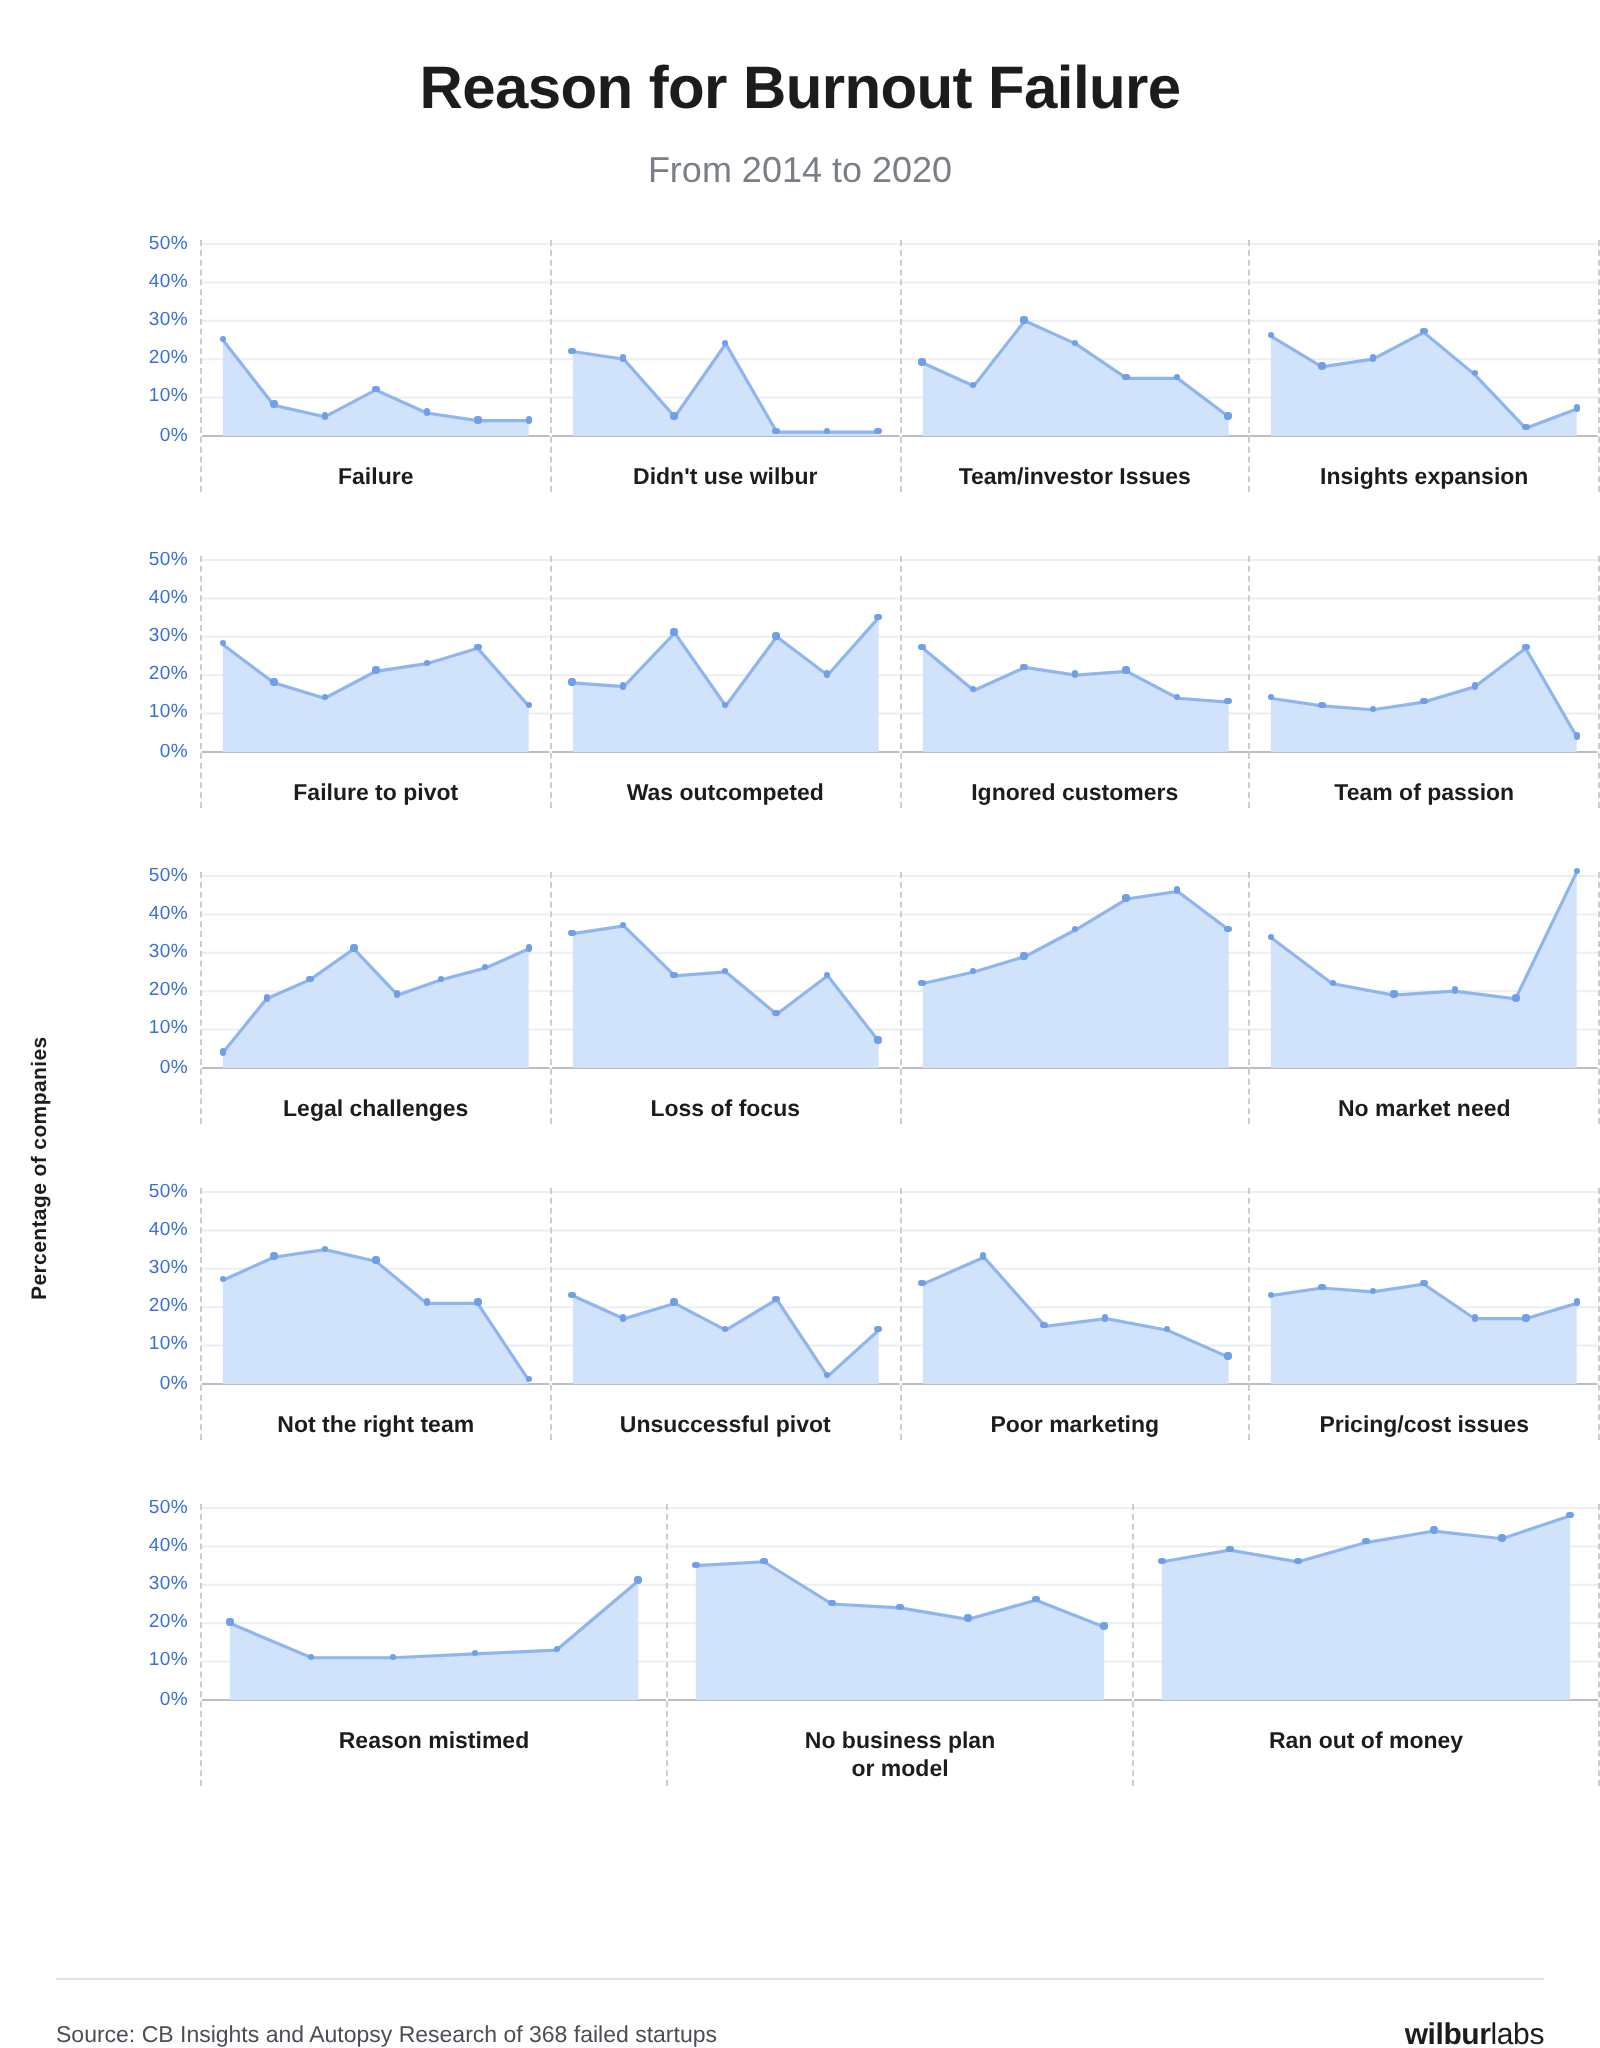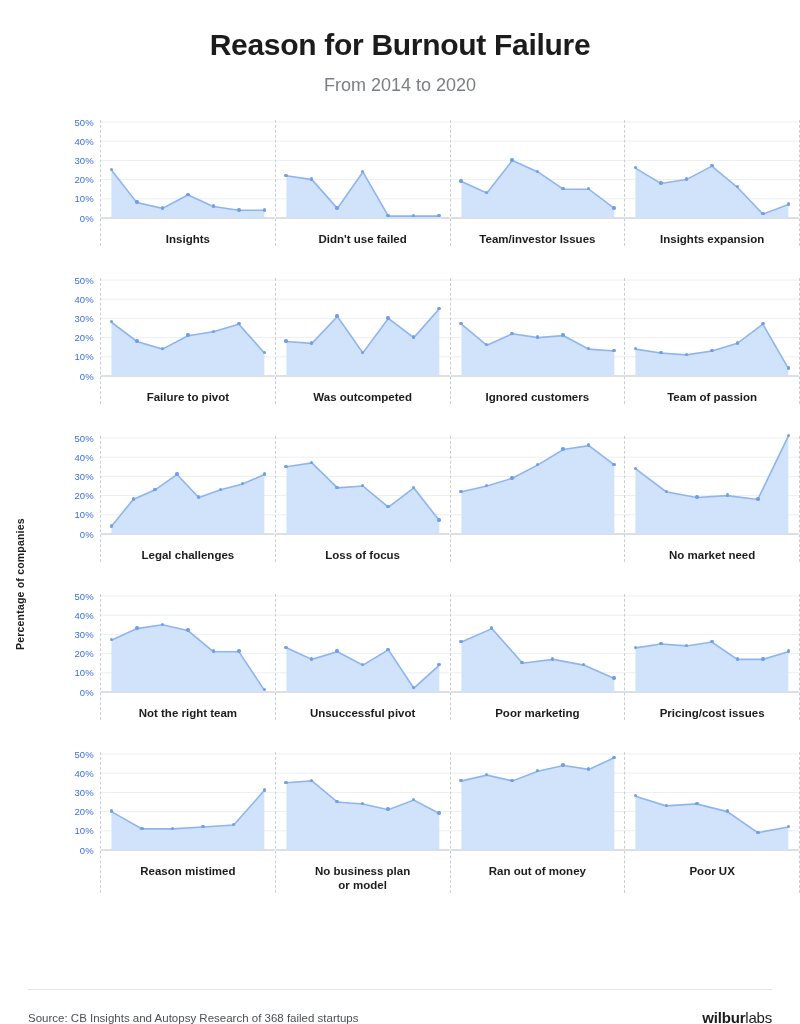--- a/index.html
+++ b/index.html
@@ -212,21 +212,21 @@
                   <polyline points="6.00,50.00 20.67,82.64 35.33,88.40 50.00,74.96 64.67,86.48 79.33,90.32 94.00,90.32" class="series-line" vector-effect="non-scaling-stroke"></polyline>
                 </svg>
                 <div style="position: absolute; width: 3.4px; height: 3.4px; border-radius: 50%; background: rgb(111, 159, 232); left: calc(6% - 1.7px); top: 48.3px;"></div>
                 <div style="position: absolute; width: 3.4px; height: 3.4px; border-radius: 50%; background: rgb(111, 159, 232); left: calc(20.6667% - 1.7px); top: 80.94px;"></div>
                 <div style="position: absolute; width: 3.4px; height: 3.4px; border-radius: 50%; background: rgb(111, 159, 232); left: calc(35.3333% - 1.7px); top: 86.7px;"></div>
                 <div style="position: absolute; width: 3.4px; height: 3.4px; border-radius: 50%; background: rgb(111, 159, 232); left: calc(50% - 1.7px); top: 73.26px;"></div>
                 <div style="position: absolute; width: 3.4px; height: 3.4px; border-radius: 50%; background: rgb(111, 159, 232); left: calc(64.6667% - 1.7px); top: 84.78px;"></div>
                 <div style="position: absolute; width: 3.4px; height: 3.4px; border-radius: 50%; background: rgb(111, 159, 232); left: calc(79.3333% - 1.7px); top: 88.62px;"></div>
                 <div style="position: absolute; width: 3.4px; height: 3.4px; border-radius: 50%; background: rgb(111, 159, 232); left: calc(94% - 1.7px); top: 88.62px;"></div>
               </div>
-              <div class="panel-label">Insights</div>
+              <div class="panel-label">Failure</div>
             </div>
             <div class="panel">
               <div class="plot">
                 <svg viewBox="0 0 100 100" preserveAspectRatio="none">
                   <line x1="0" x2="100" y1="2" y2="2" class="gridline" vector-effect="non-scaling-stroke"></line>
                   <line x1="0" x2="100" y1="21.199999999999996" y2="21.199999999999996" class="gridline" vector-effect="non-scaling-stroke"></line>
                   <line x1="0" x2="100" y1="40.400000000000006" y2="40.400000000000006" class="gridline" vector-effect="non-scaling-stroke"></line>
                   <line x1="0" x2="100" y1="59.599999999999994" y2="59.599999999999994" class="gridline" vector-effect="non-scaling-stroke"></line>
                   <line x1="0" x2="100" y1="78.80000000000001" y2="78.80000000000001" class="gridline" vector-effect="non-scaling-stroke"></line>
                   <line x1="0" x2="100" y1="98" y2="98" class="baseline" vector-effect="non-scaling-stroke"></line>
@@ -234,21 +234,21 @@
                   <polyline points="6.00,55.76 20.67,59.60 35.33,88.40 50.00,51.92 64.67,96.08 79.33,96.08 94.00,96.08" class="series-line" vector-effect="non-scaling-stroke"></polyline>
                 </svg>
                 <div style="position: absolute; width: 3.4px; height: 3.4px; border-radius: 50%; background: rgb(111, 159, 232); left: calc(6% - 1.7px); top: 54.06px;"></div>
                 <div style="position: absolute; width: 3.4px; height: 3.4px; border-radius: 50%; background: rgb(111, 159, 232); left: calc(20.6667% - 1.7px); top: 57.9px;"></div>
                 <div style="position: absolute; width: 3.4px; height: 3.4px; border-radius: 50%; background: rgb(111, 159, 232); left: calc(35.3333% - 1.7px); top: 86.7px;"></div>
                 <div style="position: absolute; width: 3.4px; height: 3.4px; border-radius: 50%; background: rgb(111, 159, 232); left: calc(50% - 1.7px); top: 50.22px;"></div>
                 <div style="position: absolute; width: 3.4px; height: 3.4px; border-radius: 50%; background: rgb(111, 159, 232); left: calc(64.6667% - 1.7px); top: 94.38px;"></div>
                 <div style="position: absolute; width: 3.4px; height: 3.4px; border-radius: 50%; background: rgb(111, 159, 232); left: calc(79.3333% - 1.7px); top: 94.38px;"></div>
                 <div style="position: absolute; width: 3.4px; height: 3.4px; border-radius: 50%; background: rgb(111, 159, 232); left: calc(94% - 1.7px); top: 94.38px;"></div>
               </div>
-              <div class="panel-label">Didn't use failed</div>
+              <div class="panel-label">Didn't use wilbur</div>
             </div>
             <div class="panel">
               <div class="plot">
                 <svg viewBox="0 0 100 100" preserveAspectRatio="none">
                   <line x1="0" x2="100" y1="2" y2="2" class="gridline" vector-effect="non-scaling-stroke"></line>
                   <line x1="0" x2="100" y1="21.199999999999996" y2="21.199999999999996" class="gridline" vector-effect="non-scaling-stroke"></line>
                   <line x1="0" x2="100" y1="40.400000000000006" y2="40.400000000000006" class="gridline" vector-effect="non-scaling-stroke"></line>
                   <line x1="0" x2="100" y1="59.599999999999994" y2="59.599999999999994" class="gridline" vector-effect="non-scaling-stroke"></line>
                   <line x1="0" x2="100" y1="78.80000000000001" y2="78.80000000000001" class="gridline" vector-effect="non-scaling-stroke"></line>
                   <line x1="0" x2="100" y1="98" y2="98" class="baseline" vector-effect="non-scaling-stroke"></line>
@@ -655,41 +655,20 @@
                 <div style="position: absolute; width: 3.4px; height: 3.4px; border-radius: 50%; background: rgb(111, 159, 232); left: calc(6% - 1.7px); top: 27.18px;"></div>
                 <div style="position: absolute; width: 3.4px; height: 3.4px; border-radius: 50%; background: rgb(111, 159, 232); left: calc(20.6667% - 1.7px); top: 21.42px;"></div>
                 <div style="position: absolute; width: 3.4px; height: 3.4px; border-radius: 50%; background: rgb(111, 159, 232); left: calc(35.3333% - 1.7px); top: 27.18px;"></div>
                 <div style="position: absolute; width: 3.4px; height: 3.4px; border-radius: 50%; background: rgb(111, 159, 232); left: calc(50% - 1.7px); top: 17.58px;"></div>
                 <div style="position: absolute; width: 3.4px; height: 3.4px; border-radius: 50%; background: rgb(111, 159, 232); left: calc(64.6667% - 1.7px); top: 11.82px;"></div>
                 <div style="position: absolute; width: 3.4px; height: 3.4px; border-radius: 50%; background: rgb(111, 159, 232); left: calc(79.3333% - 1.7px); top: 15.66px;"></div>
                 <div style="position: absolute; width: 3.4px; height: 3.4px; border-radius: 50%; background: rgb(111, 159, 232); left: calc(94% - 1.7px); top: 4.14px;"></div>
               </div>
               <div class="panel-label">Ran out of money</div>
             </div>
-            <div class="panel">
-              <div class="plot">
-                <svg viewBox="0 0 100 100" preserveAspectRatio="none">
-                  <line x1="0" x2="100" y1="2" y2="2" class="gridline" vector-effect="non-scaling-stroke"></line>
-                  <line x1="0" x2="100" y1="21.199999999999996" y2="21.199999999999996" class="gridline" vector-effect="non-scaling-stroke"></line>
-                  <line x1="0" x2="100" y1="40.400000000000006" y2="40.400000000000006" class="gridline" vector-effect="non-scaling-stroke"></line>
-                  <line x1="0" x2="100" y1="59.599999999999994" y2="59.599999999999994" class="gridline" vector-effect="non-scaling-stroke"></line>
-                  <line x1="0" x2="100" y1="78.80000000000001" y2="78.80000000000001" class="gridline" vector-effect="non-scaling-stroke"></line>
-                  <line x1="0" x2="100" y1="98" y2="98" class="baseline" vector-effect="non-scaling-stroke"></line>
-                  <polygon points="6,98 6.00,44.24 23.60,53.84 41.20,51.92 58.80,59.60 76.40,80.72 94.00,74.96 94,98" class="series-area"></polygon>
-                  <polyline points="6.00,44.24 23.60,53.84 41.20,51.92 58.80,59.60 76.40,80.72 94.00,74.96" class="series-line" vector-effect="non-scaling-stroke"></polyline>
-                </svg>
-                <div style="position: absolute; width: 3.4px; height: 3.4px; border-radius: 50%; background: rgb(111, 159, 232); left: calc(6% - 1.7px); top: 42.54px;"></div>
-                <div style="position: absolute; width: 3.4px; height: 3.4px; border-radius: 50%; background: rgb(111, 159, 232); left: calc(23.6% - 1.7px); top: 52.14px;"></div>
-                <div style="position: absolute; width: 3.4px; height: 3.4px; border-radius: 50%; background: rgb(111, 159, 232); left: calc(41.2% - 1.7px); top: 50.22px;"></div>
-                <div style="position: absolute; width: 3.4px; height: 3.4px; border-radius: 50%; background: rgb(111, 159, 232); left: calc(58.8% - 1.7px); top: 57.9px;"></div>
-                <div style="position: absolute; width: 3.4px; height: 3.4px; border-radius: 50%; background: rgb(111, 159, 232); left: calc(76.4% - 1.7px); top: 79.02px;"></div>
-                <div style="position: absolute; width: 3.4px; height: 3.4px; border-radius: 50%; background: rgb(111, 159, 232); left: calc(94% - 1.7px); top: 73.26px;"></div>
-              </div>
-              <div class="panel-label">Poor UX</div>
-            </div>
           </div>
         </div>
       </div>
 
   </div>
 
   <div class="footer-rule"></div>
   <div class="footer">
     <div class="source">Source: CB Insights and Autopsy Research of 368 failed startups</div>
     <div class="brand">

